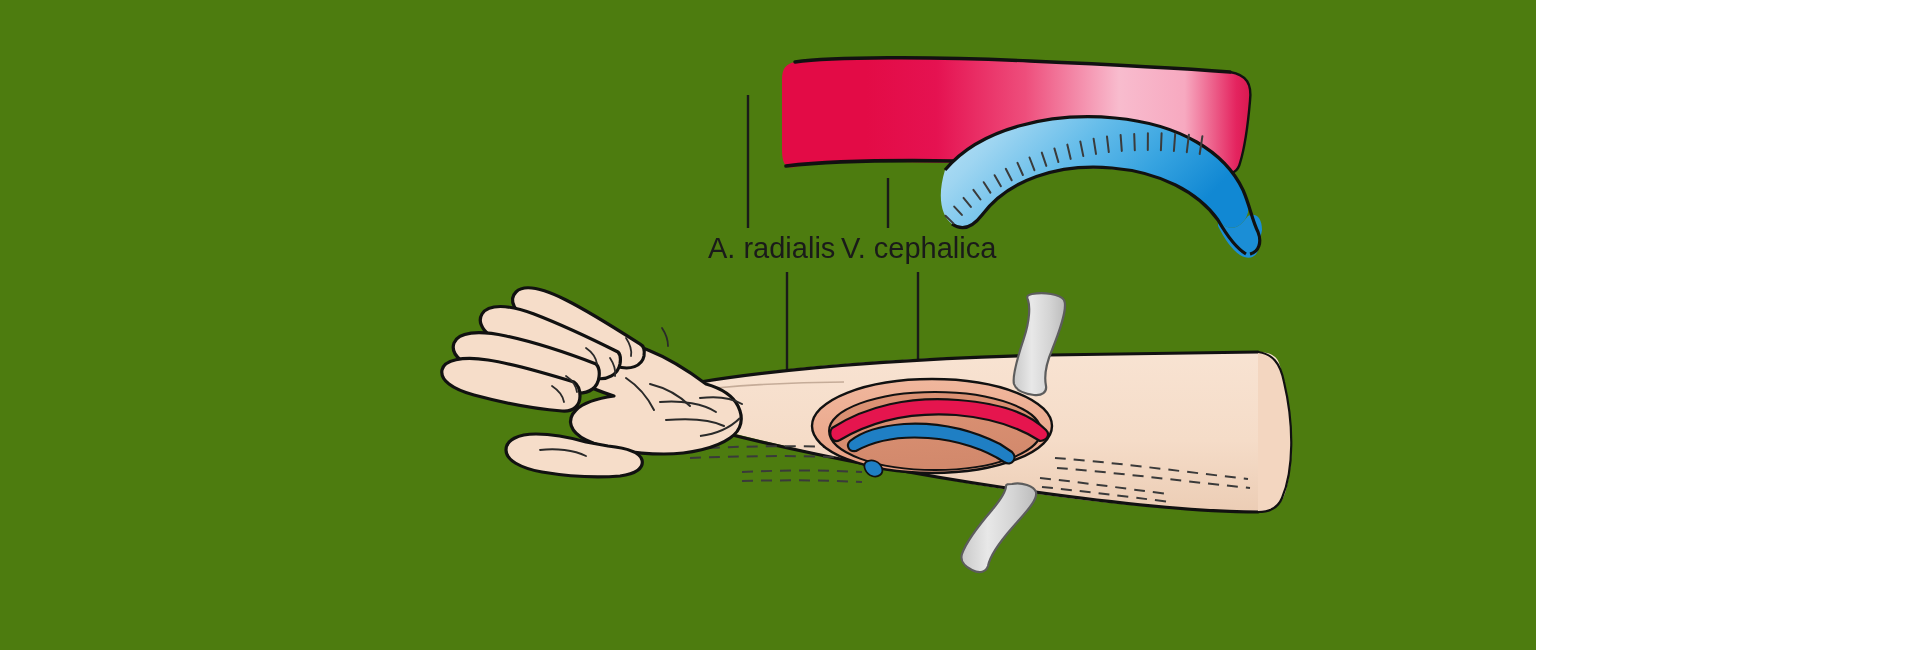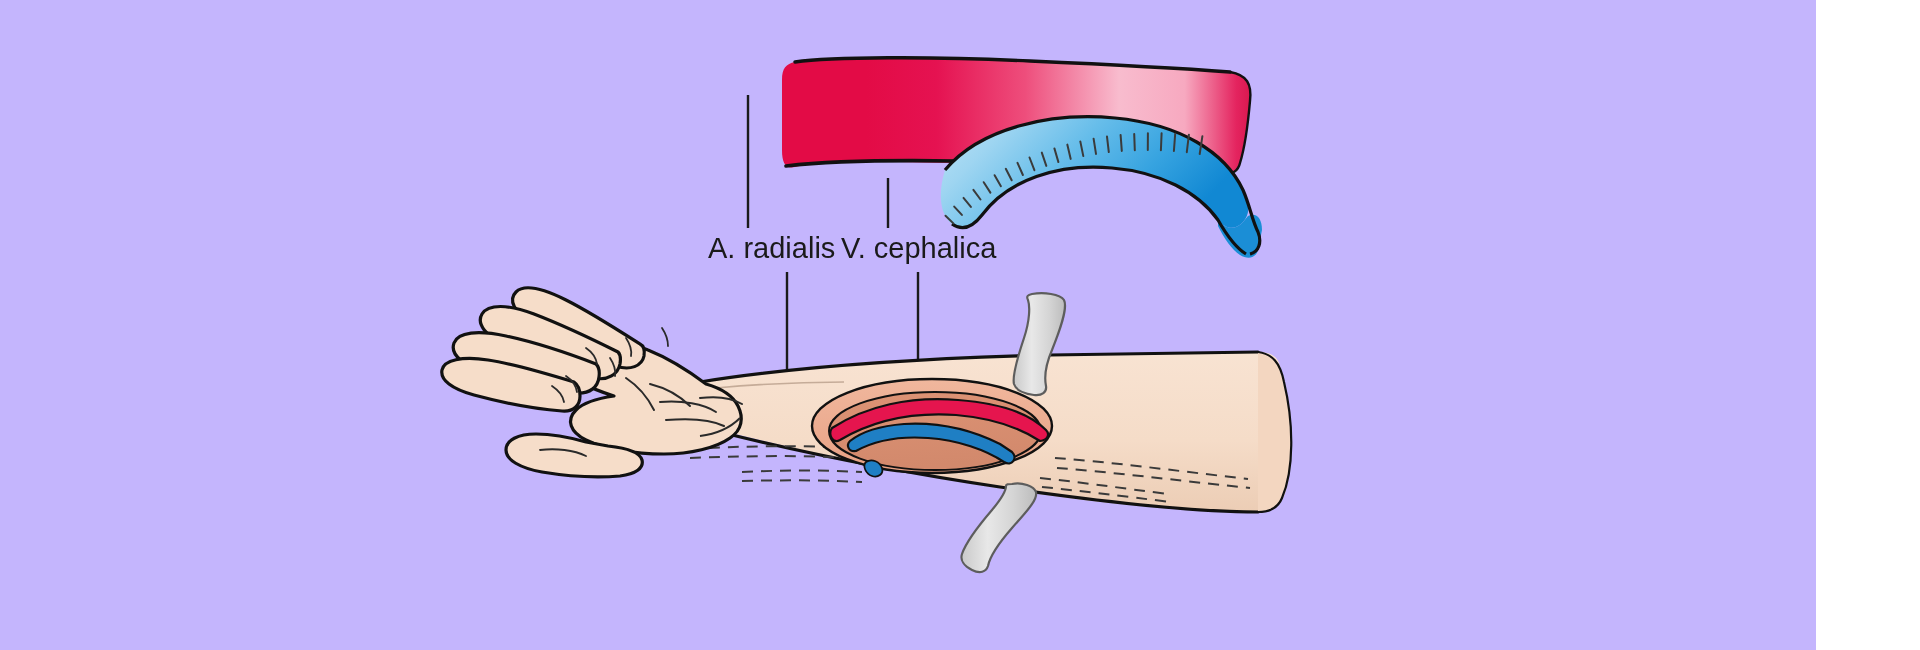--- a/index.html
+++ b/index.html
@@ -9,23 +9,23 @@
     background: #ffffff;
   }
   body {
     width: 1920px;
     height: 650px;
     font-family: "Liberation Sans", sans-serif;
     overflow: hidden;
   }
   #figure-root {
     position: relative;
-    width: 1816px;
+    width: 1536px;
     height: 650px;
-    background: #c4b5fd;
+    background: #4d7c0f;
     text-decoration: underline;
   }
   #illustration-svg {
     position: absolute;
     top: 0;
     left: 0;
     width: 1920px;
     height: 650px;
     display: block;
   }

